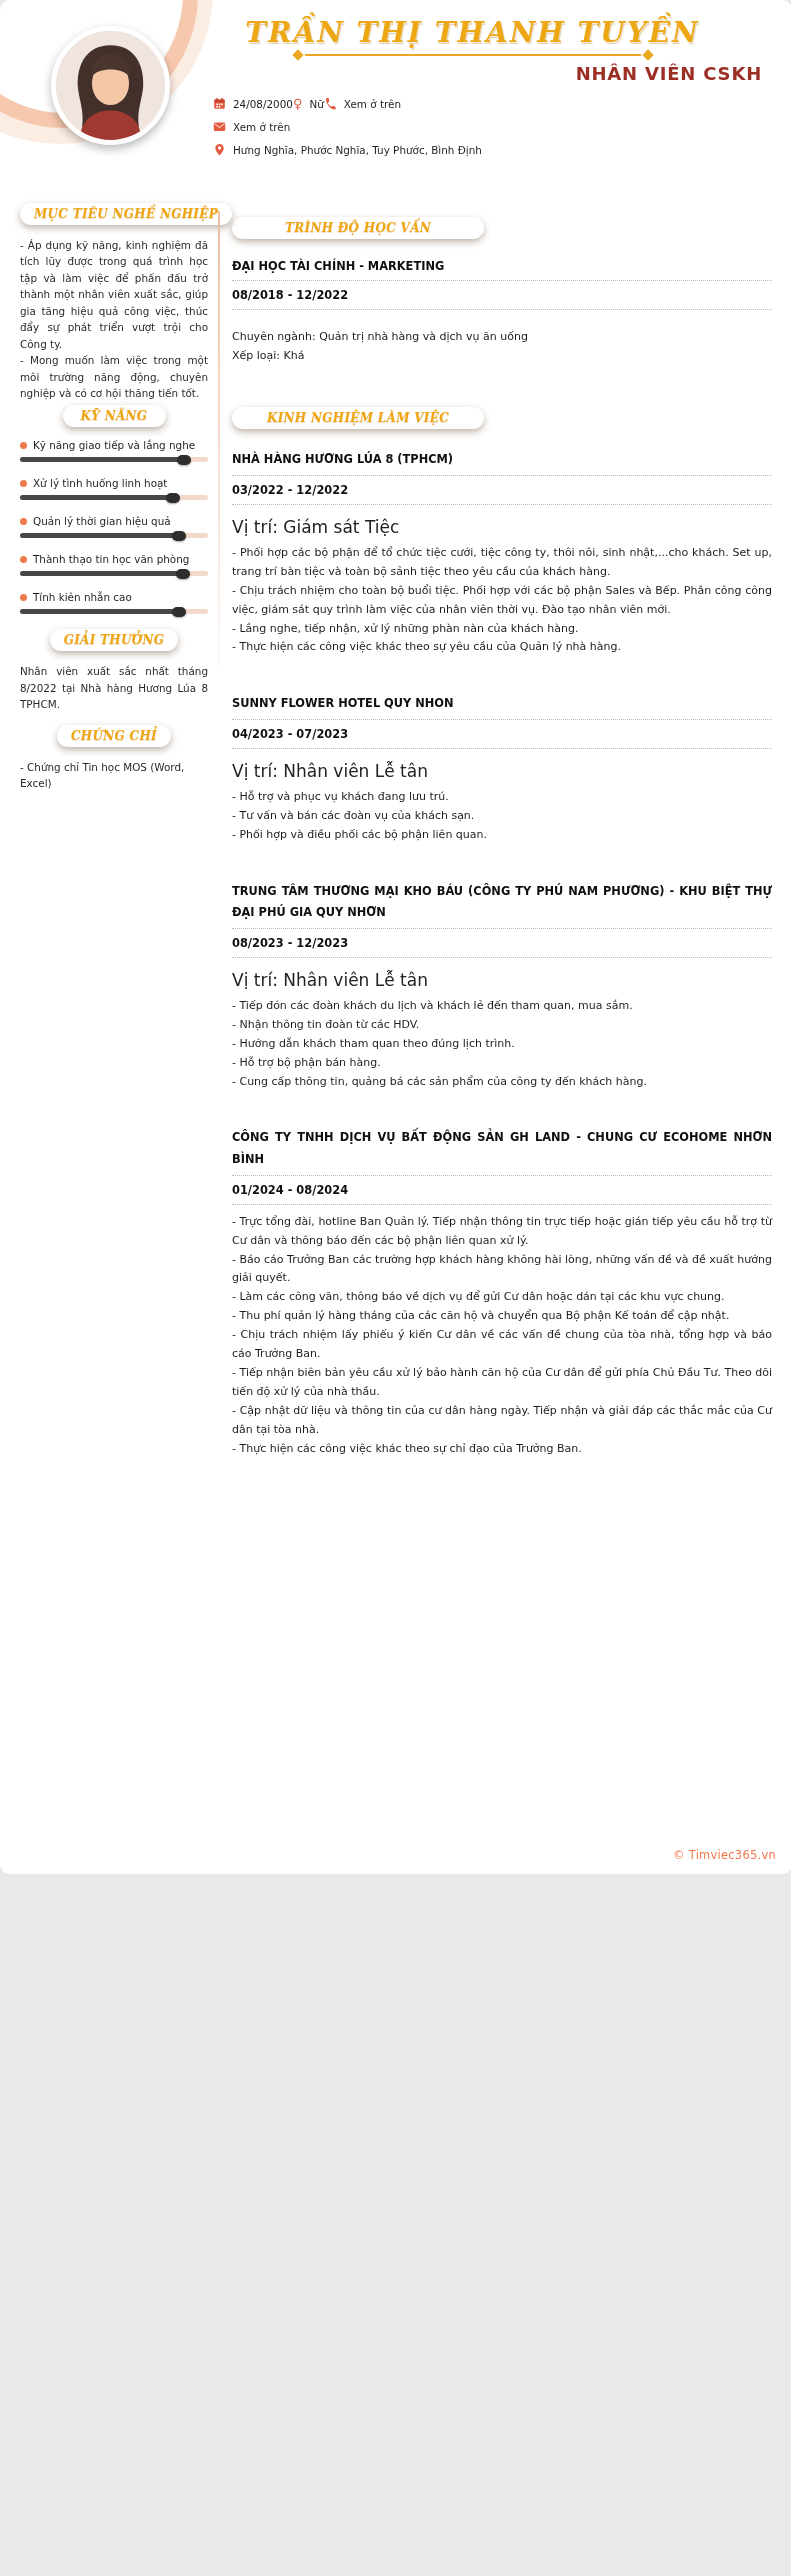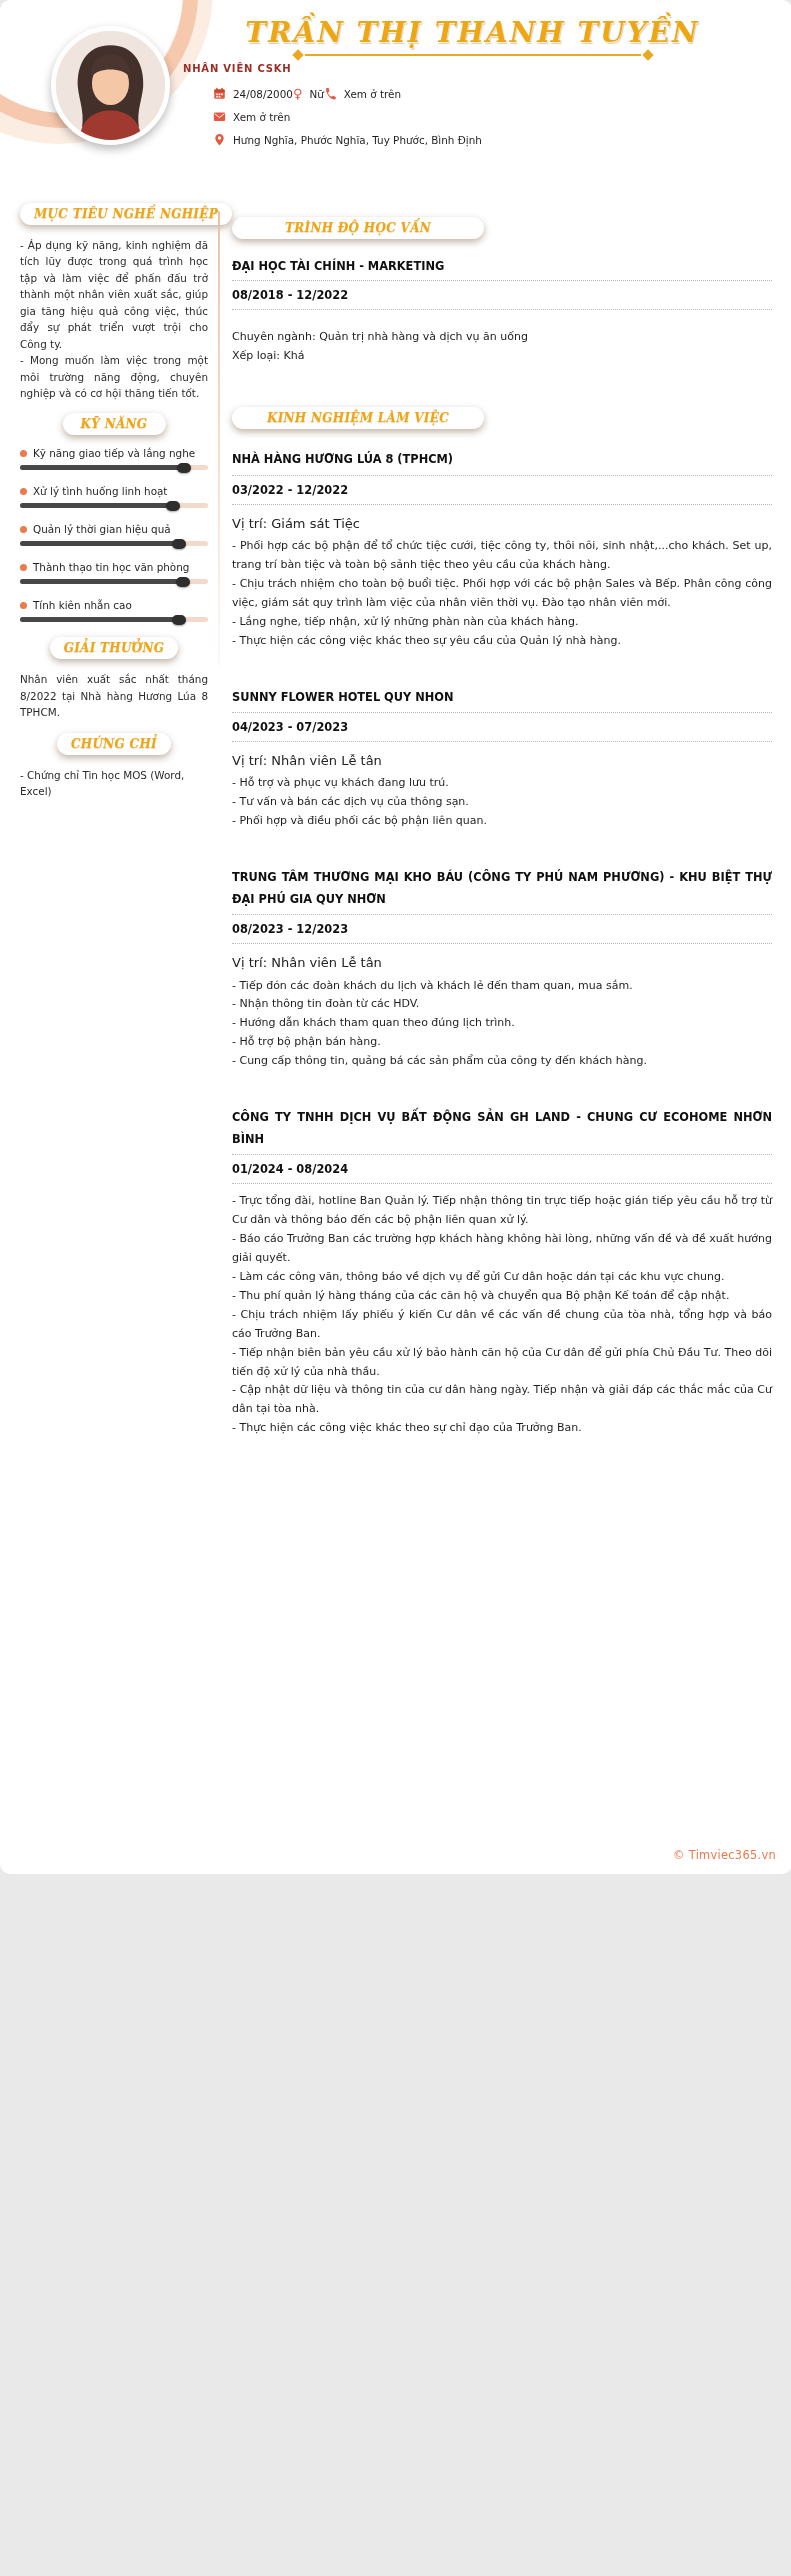--- a/index.html
+++ b/index.html
@@ -51,22 +51,22 @@
     margin: 5px auto 7px; background: #e9a81f;
   }
   .name-underline::before, .name-underline::after {
     content: ""; position: absolute; top: -3px;
     width: 8px; height: 8px; background: #e9a81f;
     transform: rotate(45deg);
   }
   .name-underline::before { left: -11px; }
   .name-underline::after  { right: -11px; }
   .job-title {
-    text-align: left; color: #9b2f26;
-    font-weight: bold; font-size: 10px; letter-spacing: 0.8px;
+    text-align: right; color: #9b2f26;
+    font-weight: bold; font-size: 18px; letter-spacing: 0.8px;
   }
 
   .contact { margin-top: 13px; padding-left: 30px; font-size: 10.4px; color: #1f1f1f; }
   .contact-row { display: flex; align-items: center; margin-bottom: 10px; }
   .contact-group { display: flex; align-items: center; gap: 7px; }
   .ci { width: 13px; height: 13px; display: inline-flex; flex: 0 0 auto; }
   .ci svg { width: 13px; height: 13px; display: block; }
   .gender-glyph { color: #e4593f; font-size: 13px; font-weight: bold; line-height: 1; }
 
   
@@ -88,21 +88,21 @@
     font-family: "DejaVu Serif", serif;
     font-style: italic; font-weight: bold;
     font-size: 12px; letter-spacing: 0.3px;
     color: #f0a513; text-align: center; white-space: nowrap;
     text-shadow: 0 1px 1px rgba(160,100,0,.25);
   }
   .pill-right { margin: 0 0 20px 0; min-width: 252px; }
   .exp-pill { margin-top: 42px; }
 
   .para { font-size: 10.4px; line-height: 1.58; text-align: justify; color: #2a2a2a; }
-  .sec-objective { margin-bottom: 12px; }
+  .sec-objective { margin-bottom: 4px; }
   .sec-skills { margin-bottom: 10px; }
   .sec-awards { margin-bottom: 12px; }
 
   
   .skill { margin-bottom: 15px; }
   .skill-label { display: flex; align-items: center; gap: 6px; font-size: 10.4px; color: #1f1f1f; }
   .skill-dot { width: 7px; height: 7px; border-radius: 50%; background: #ed7a4d; flex: 0 0 auto; }
   .skill-bar { position: relative; height: 5px; margin-top: 6px; background: #f3d9c9; border-radius: 3px; }
   .skill-fill { height: 5px; background: #474747; border-radius: 3px 0 0 3px; }
   .skill-thumb {
@@ -116,21 +116,21 @@
   .edu-school { font-weight: bold; font-size: 11.4px; color: #101010; padding-bottom: 7px; }
   .edu-period { font-weight: bold; font-size: 11.4px; color: #101010; padding: 7px 0; margin-bottom: 18px; }
   .edu-line { font-size: 11px; line-height: 1.7; }
 
   .job { margin-bottom: 36px; }
   .job-company {
     font-weight: bold; font-size: 11.4px; color: #101010;
     line-height: 1.9; text-align: justify; padding-bottom: 4px;
   }
   .job-period { font-weight: bold; font-size: 11.4px; color: #101010; padding: 7px 0; margin-bottom: 8px; }
-  .job-position { font-size: 13px; line-height: 1.7; margin-bottom: 2px; }
+  .job-position { font-size: 17px; line-height: 1.7; margin-bottom: 2px; }
   .job-bullet { font-size: 11px; line-height: 1.72; text-align: justify; color: #1e1e1e; }
 
   .footer {
     position: absolute; right: 16px; bottom: 12px;
     color: #f0764a; font-size: 11.4px; letter-spacing: 0.3px;
   }
 </style>
 </head>
 <body>
 
@@ -313,21 +313,21 @@
                 <p class="job-bullet">- Thực hiện các công việc khác theo sự yêu cầu của Quản lý nhà hàng.</p>
               </div>
   </div>
 
   <div class="job">
     <div class="job-company dotted">SUNNY FLOWER HOTEL QUY NHON</div>
     <div class="job-period dotted">04/2023 - 07/2023</div>
     <p class="job-position">Vị trí: Nhân viên Lễ tân</p>
     <div class="job-bullets">
                 <p class="job-bullet">- Hỗ trợ và phục vụ khách đang lưu trú.</p>
-                <p class="job-bullet">- Tư vấn và bán các dịch vụ của thông sạn.</p>
+                <p class="job-bullet">- Tư vấn và bán các đoàn vụ của khách sạn.</p>
                 <p class="job-bullet">- Phối hợp và điều phối các bộ phận liên quan.</p>
               </div>
   </div>
 
   <div class="job">
     <div class="job-company dotted">TRUNG TÂM THƯƠNG MẠI KHO BÁU (CÔNG TY PHÚ NAM PHƯƠNG) - KHU BIỆT THỰ ĐẠI PHÚ GIA QUY NHƠN</div>
     <div class="job-period dotted">08/2023 - 12/2023</div>
     <p class="job-position">Vị trí: Nhân viên Lễ tân</p>
     <div class="job-bullets">
                 <p class="job-bullet">- Tiếp đón các đoàn khách du lịch và khách lẻ đến tham quan, mua sắm.</p>

